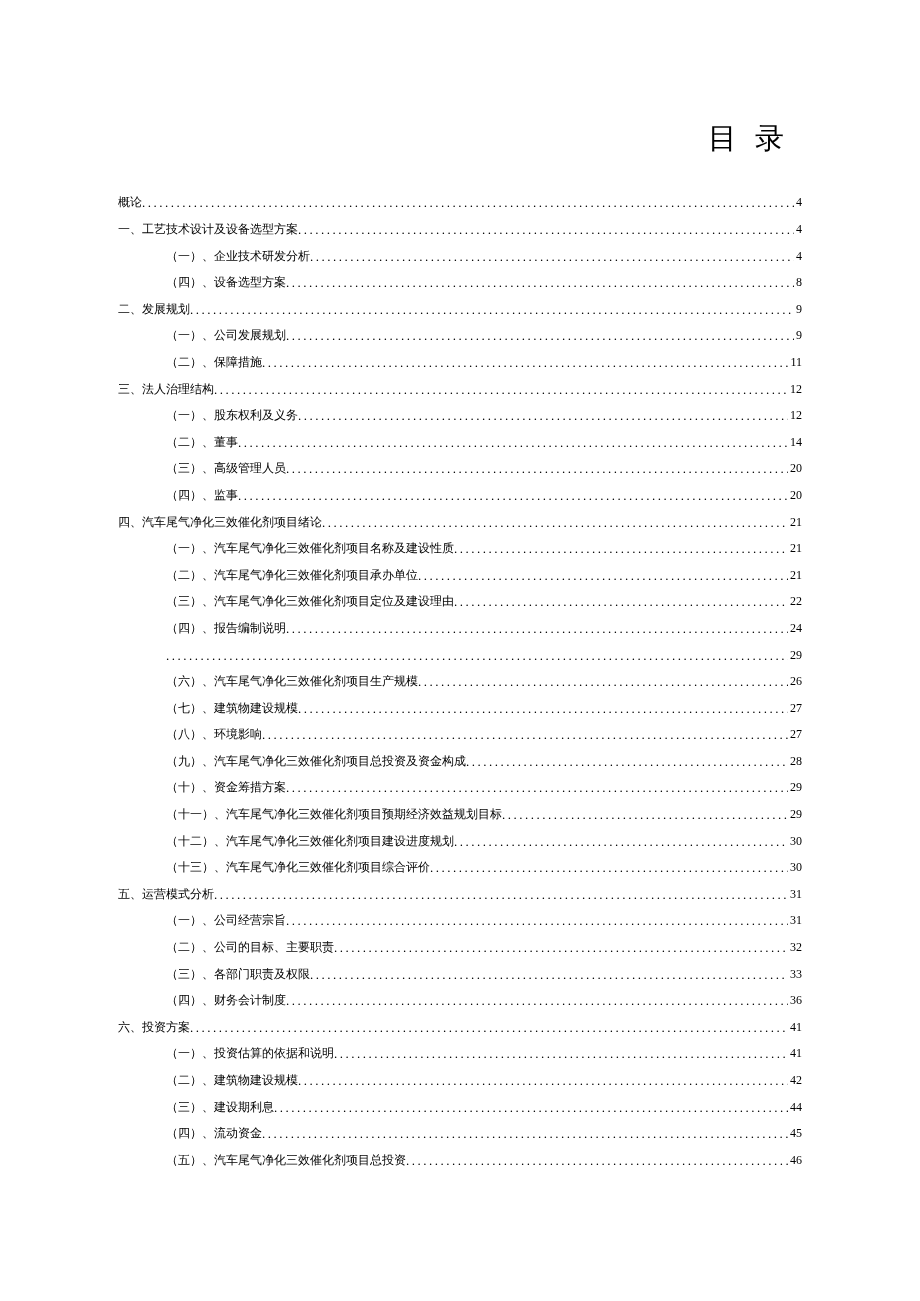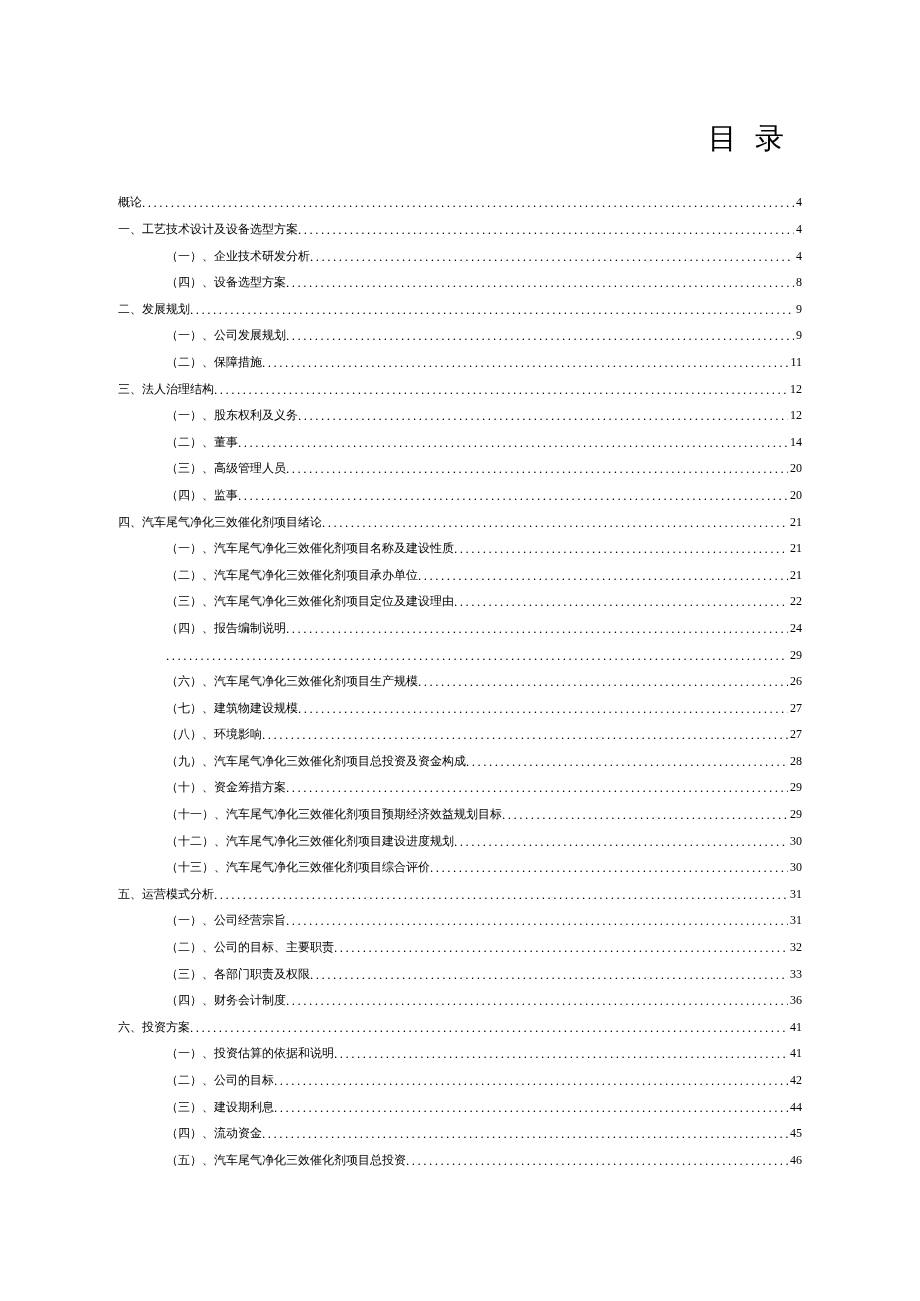--- a/index.html
+++ b/index.html
@@ -211,21 +211,21 @@
         <span class="toc-label">六、投资方案</span>
         <span class="toc-dots"></span>
         <span class="toc-page">41</span>
       </div>
       <div class="toc-line level2">
         <span class="toc-label">（一）、投资估算的依据和说明</span>
         <span class="toc-dots"></span>
         <span class="toc-page">41</span>
       </div>
       <div class="toc-line level2">
-        <span class="toc-label">（二）、公司的目标</span>
+        <span class="toc-label">（二）、建筑物建设规模</span>
         <span class="toc-dots"></span>
         <span class="toc-page">42</span>
       </div>
       <div class="toc-line level2">
         <span class="toc-label">（三）、建设期利息</span>
         <span class="toc-dots"></span>
         <span class="toc-page">44</span>
       </div>
       <div class="toc-line level2">
         <span class="toc-label">（四）、流动资金</span>

